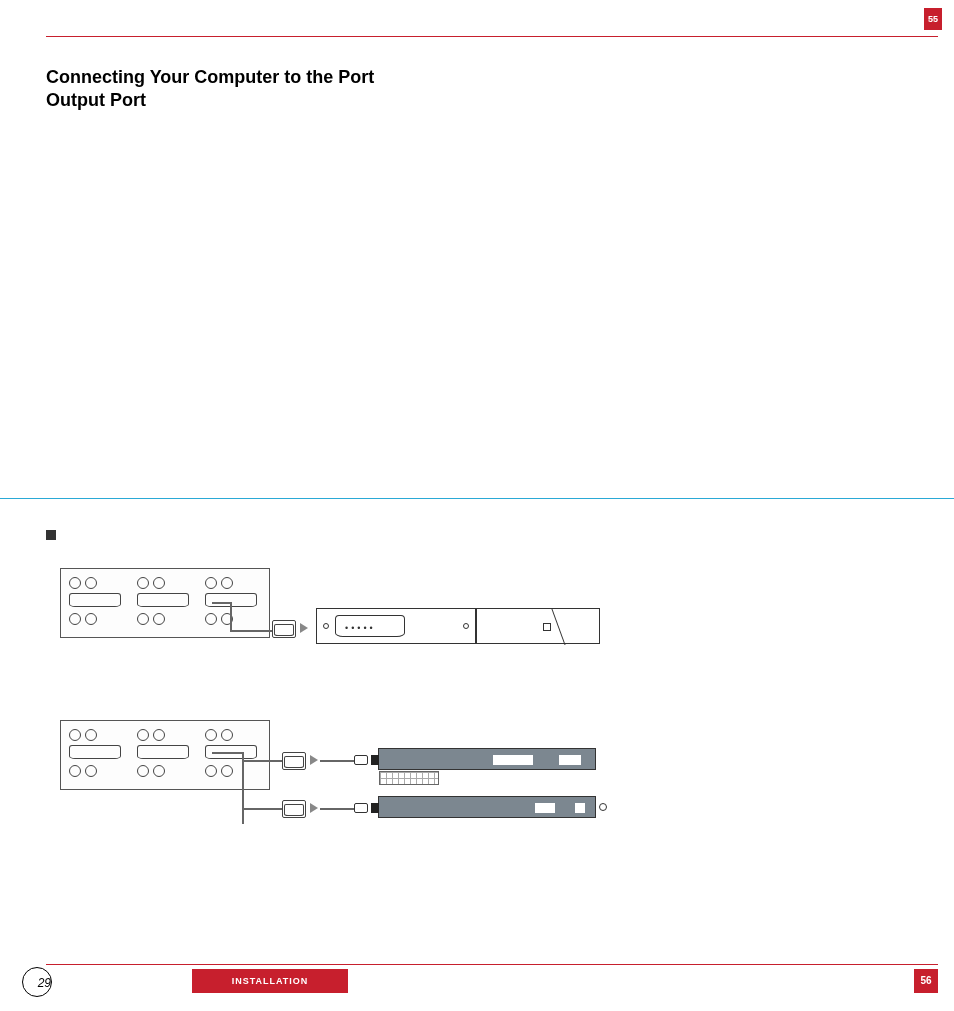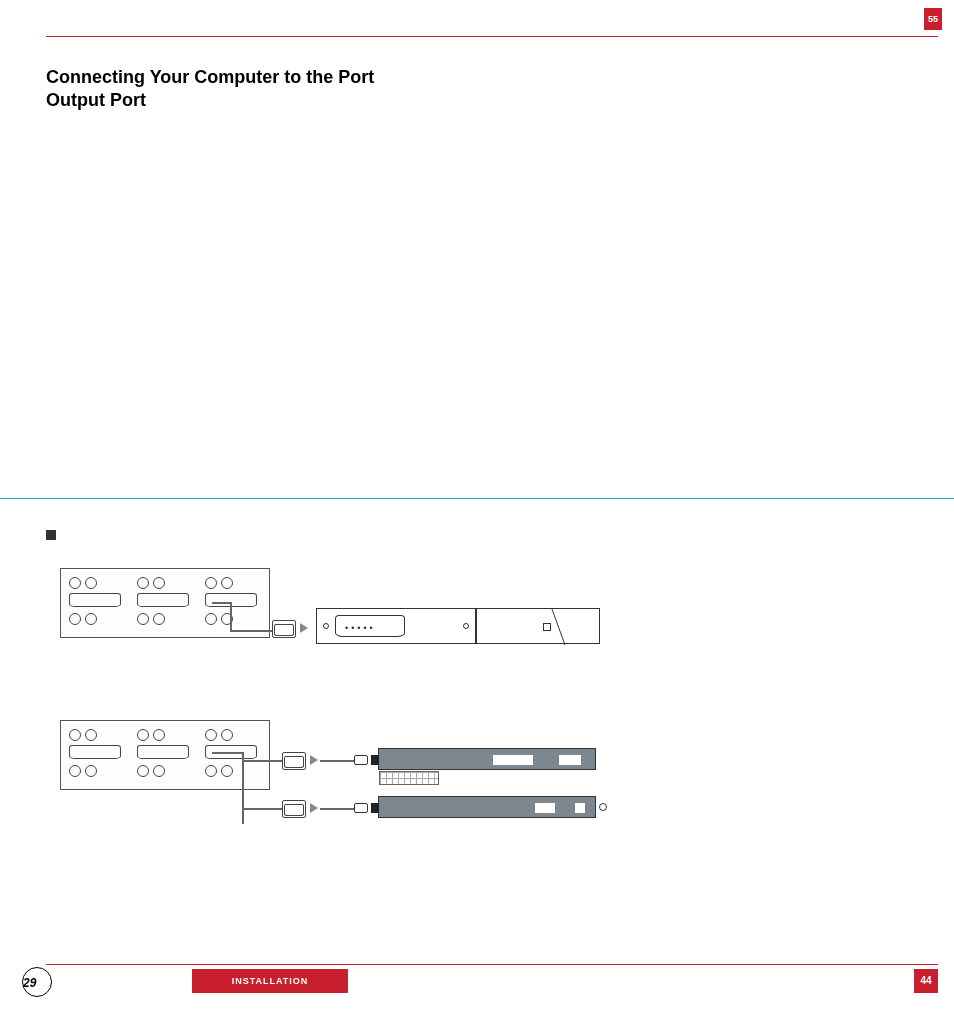--- a/index.html
+++ b/index.html
@@ -66,21 +66,21 @@
     .mbar.b2 { top:796px; }
     .mbar.b2 .wh { right:40px; width:20px; }
     .mbar.b2 .wh2 { right:10px; width:10px; }
     .mbar .grid { position:absolute; left:0; top:22px; width:60px; height:14px; background-image:linear-gradient(#aaa 1px,transparent 1px),linear-gradient(90deg,#aaa 1px,transparent 1px); background-size:6px 6px; border:1px solid #666; }
     .mbar .circ { position:absolute; right:-12px; top:6px; width:8px; height:8px; border:1px solid #333; border-radius:50%; }
 
     
     .rule-bot { position:absolute; bottom:46px; left:46px; right:16px; height:1px; background:#c71f2d; }
     .footer-tab { position:absolute; bottom:18px; left:192px; width:156px; height:24px; background:#c71f2d; color:#fff; font-size:9px; font-weight:700; letter-spacing:1px; text-align:center; line-height:24px; }
     .footer-pg-right { position:absolute; bottom:18px; right:16px; width:24px; height:24px; background:#c71f2d; color:#fff; font-size:10px; font-weight:700; text-align:center; line-height:24px; }
-    .footer-circ { position:absolute; bottom:14px; left:22px; width:30px; height:30px; border:1.5px solid #000; border-radius:50%; text-align:left; line-height:30px; font-size:12px; font-style:italic; font-weight:700; }
+    .footer-circ { position:absolute; bottom:14px; left:22px; width:30px; height:30px; border:1.5px solid #000; border-radius:50%; text-align:right; line-height:30px; font-size:12px; font-style:italic; font-weight:400; }
   </style>
 </head>
 <body>
 
 <div class="page-tab-top">55</div>
 <div class="rule-top"></div>
 <h1 class="heading">Connecting Your Computer to the Port Output Port</h1>
 
 <div class="rule-mid"></div>
 <div class="bullet"></div>
@@ -177,13 +177,13 @@
 <div class="mbar b2">
   <div class="nib"></div>
   <div class="wh"></div>
   <div class="wh2"></div>
   <div class="circ"></div>
 </div>
 
 <div class="rule-bot"></div>
 <div class="footer-circ">29</div>
 <div class="footer-tab">INSTALLATION</div>
-<div class="footer-pg-right">44</div>
+<div class="footer-pg-right">56</div>
 
 </body></html>

